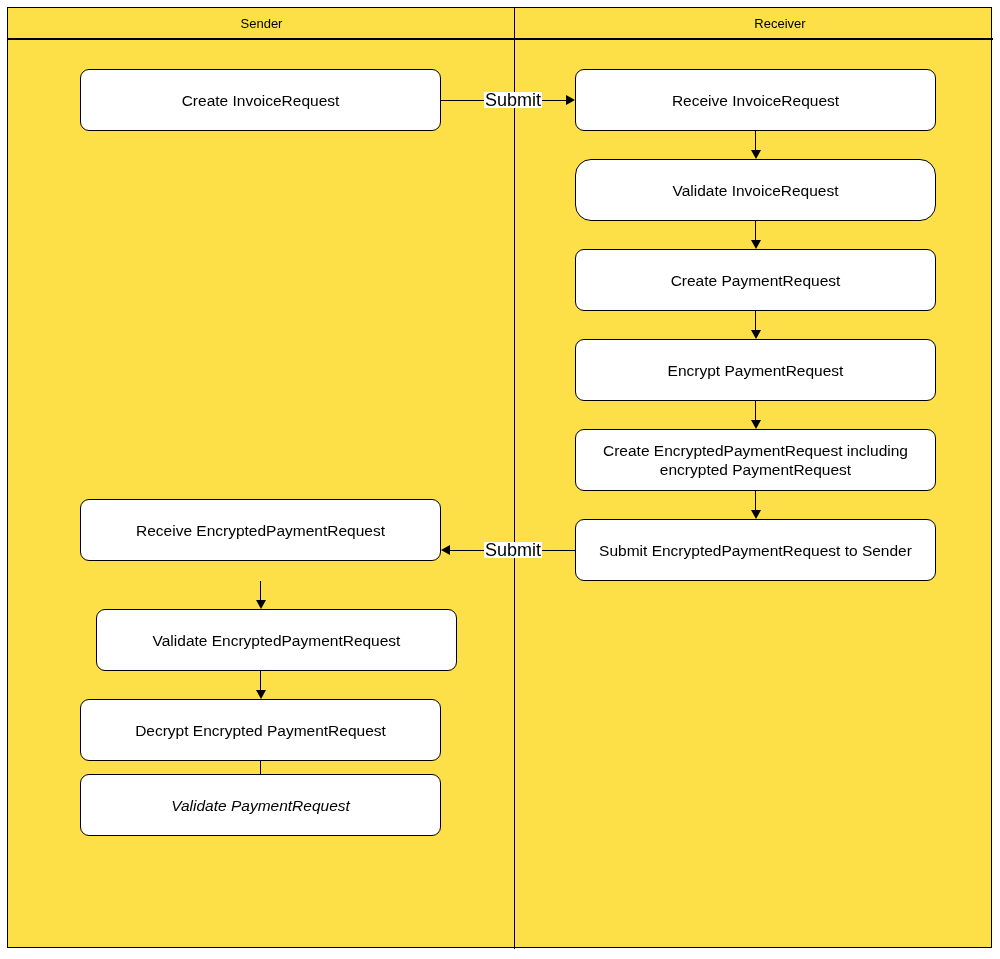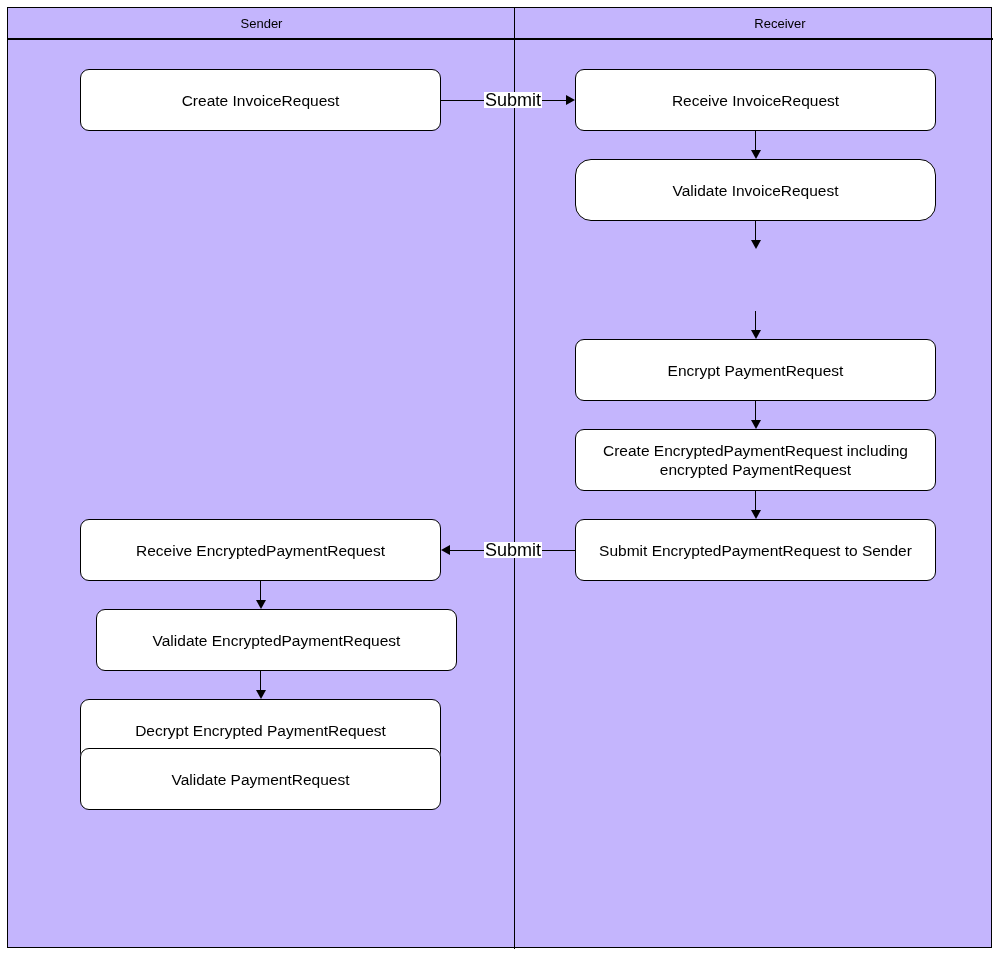--- a/index.html
+++ b/index.html
@@ -22,21 +22,21 @@
     height: 959px;
   }
   .pool {
     position: absolute;
     left: 7px;
     top: 7px;
     width: 985px;
     height: 941px;
     border: 1px solid #000000;
     box-sizing: border-box;
-    background: #c4b5fd;
+    background: #fde047;
   }
   .lane-header-row {
     position: absolute;
     left: 0;
     top: 0;
     width: 100%;
     height: 31px;
   }
   .lane-header {
     position: absolute;
@@ -142,32 +142,33 @@
 
     <div class="lane-header-row">
       <div class="lane-header sender">Sender</div>
       <div class="lane-header receiver">Receiver</div>
     </div>
     <div class="header-rule"></div>
     <div class="lane-divider"></div>
 
     <div class="node" style="left:72px; top:61px; width:361px; height:62px;">Create InvoiceRequest</div>
 
-    <div class="node" style="left:72px; top:511px; width:361px; height:62px;">Receive EncryptedPaymentRequest</div>
+    <div class="node" style="left:72px; top:491px; width:361px; height:62px;">Receive EncryptedPaymentRequest</div>
 
     <div class="node" style="left:72px; top:601px; width:361px; height:62px;margin-left:16px;">Validate EncryptedPaymentRequest</div>
 
     <div class="node" style="left:72px; top:691px; width:361px; height:62px;">Decrypt Encrypted PaymentRequest</div>
 
-    <div class="node" style="left:72px; top:740px; width:361px; height:62px;">Validate PaymentRequest</div>
+    <div class="node" style="left:72px; top:766px; width:361px; height:62px;font-style:italic;">Validate PaymentRequest</div>
 
     <div class="node" style="left:567px; top:61px; width:361px; height:62px;">Receive InvoiceRequest</div>
 
     <div class="node" style="left:567px; top:151px; width:361px; height:62px;border-radius:16px;">Validate InvoiceRequest</div>
 
+    <div class="node" style="left:567px; top:241px; width:361px; height:62px;">Create PaymentRequest</div>
 
     <div class="node" style="left:567px; top:331px; width:361px; height:62px;">Encrypt PaymentRequest</div>
 
     <div class="node" style="left:567px; top:421px; width:361px; height:62px;">Create EncryptedPaymentRequest including encrypted PaymentRequest</div>
 
     <div class="node" style="left:567px; top:511px; width:361px; height:62px;">Submit EncryptedPaymentRequest to Sender</div>
 
     <div class="conn-h" style="left:433px; top:92px; width:125px;"></div>
     <div class="arrowhead-right" style="left:558px; top:87px;"></div>
     <div class="edge-label" style="left:476px; top:84px;">Submit</div>

